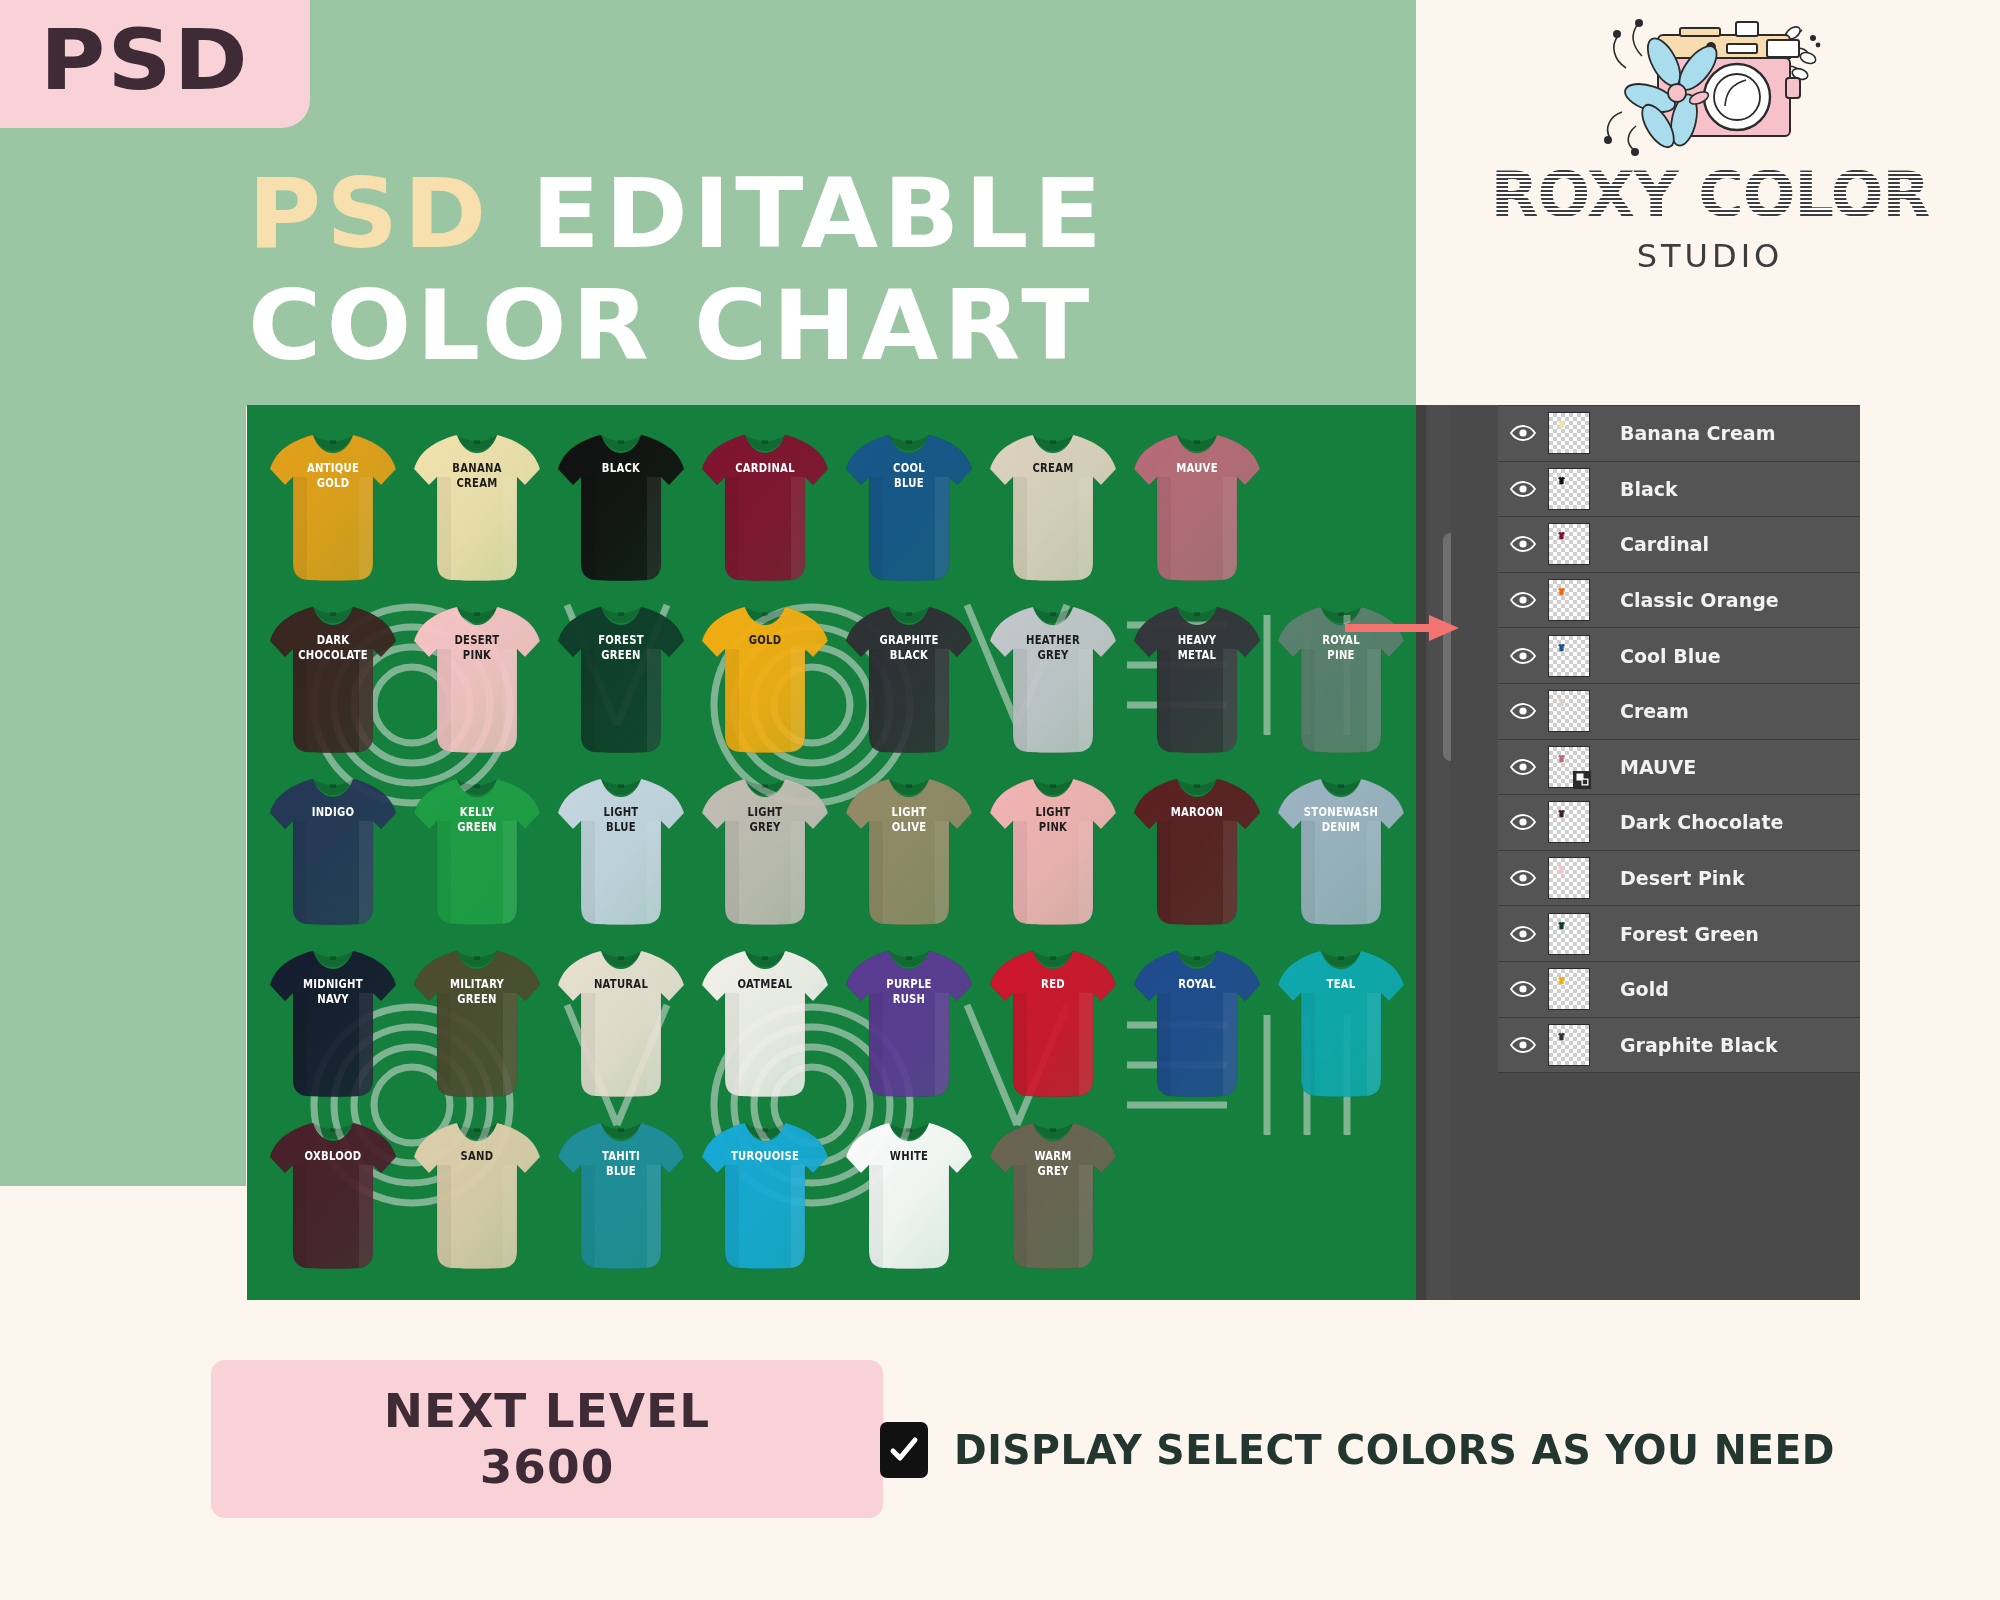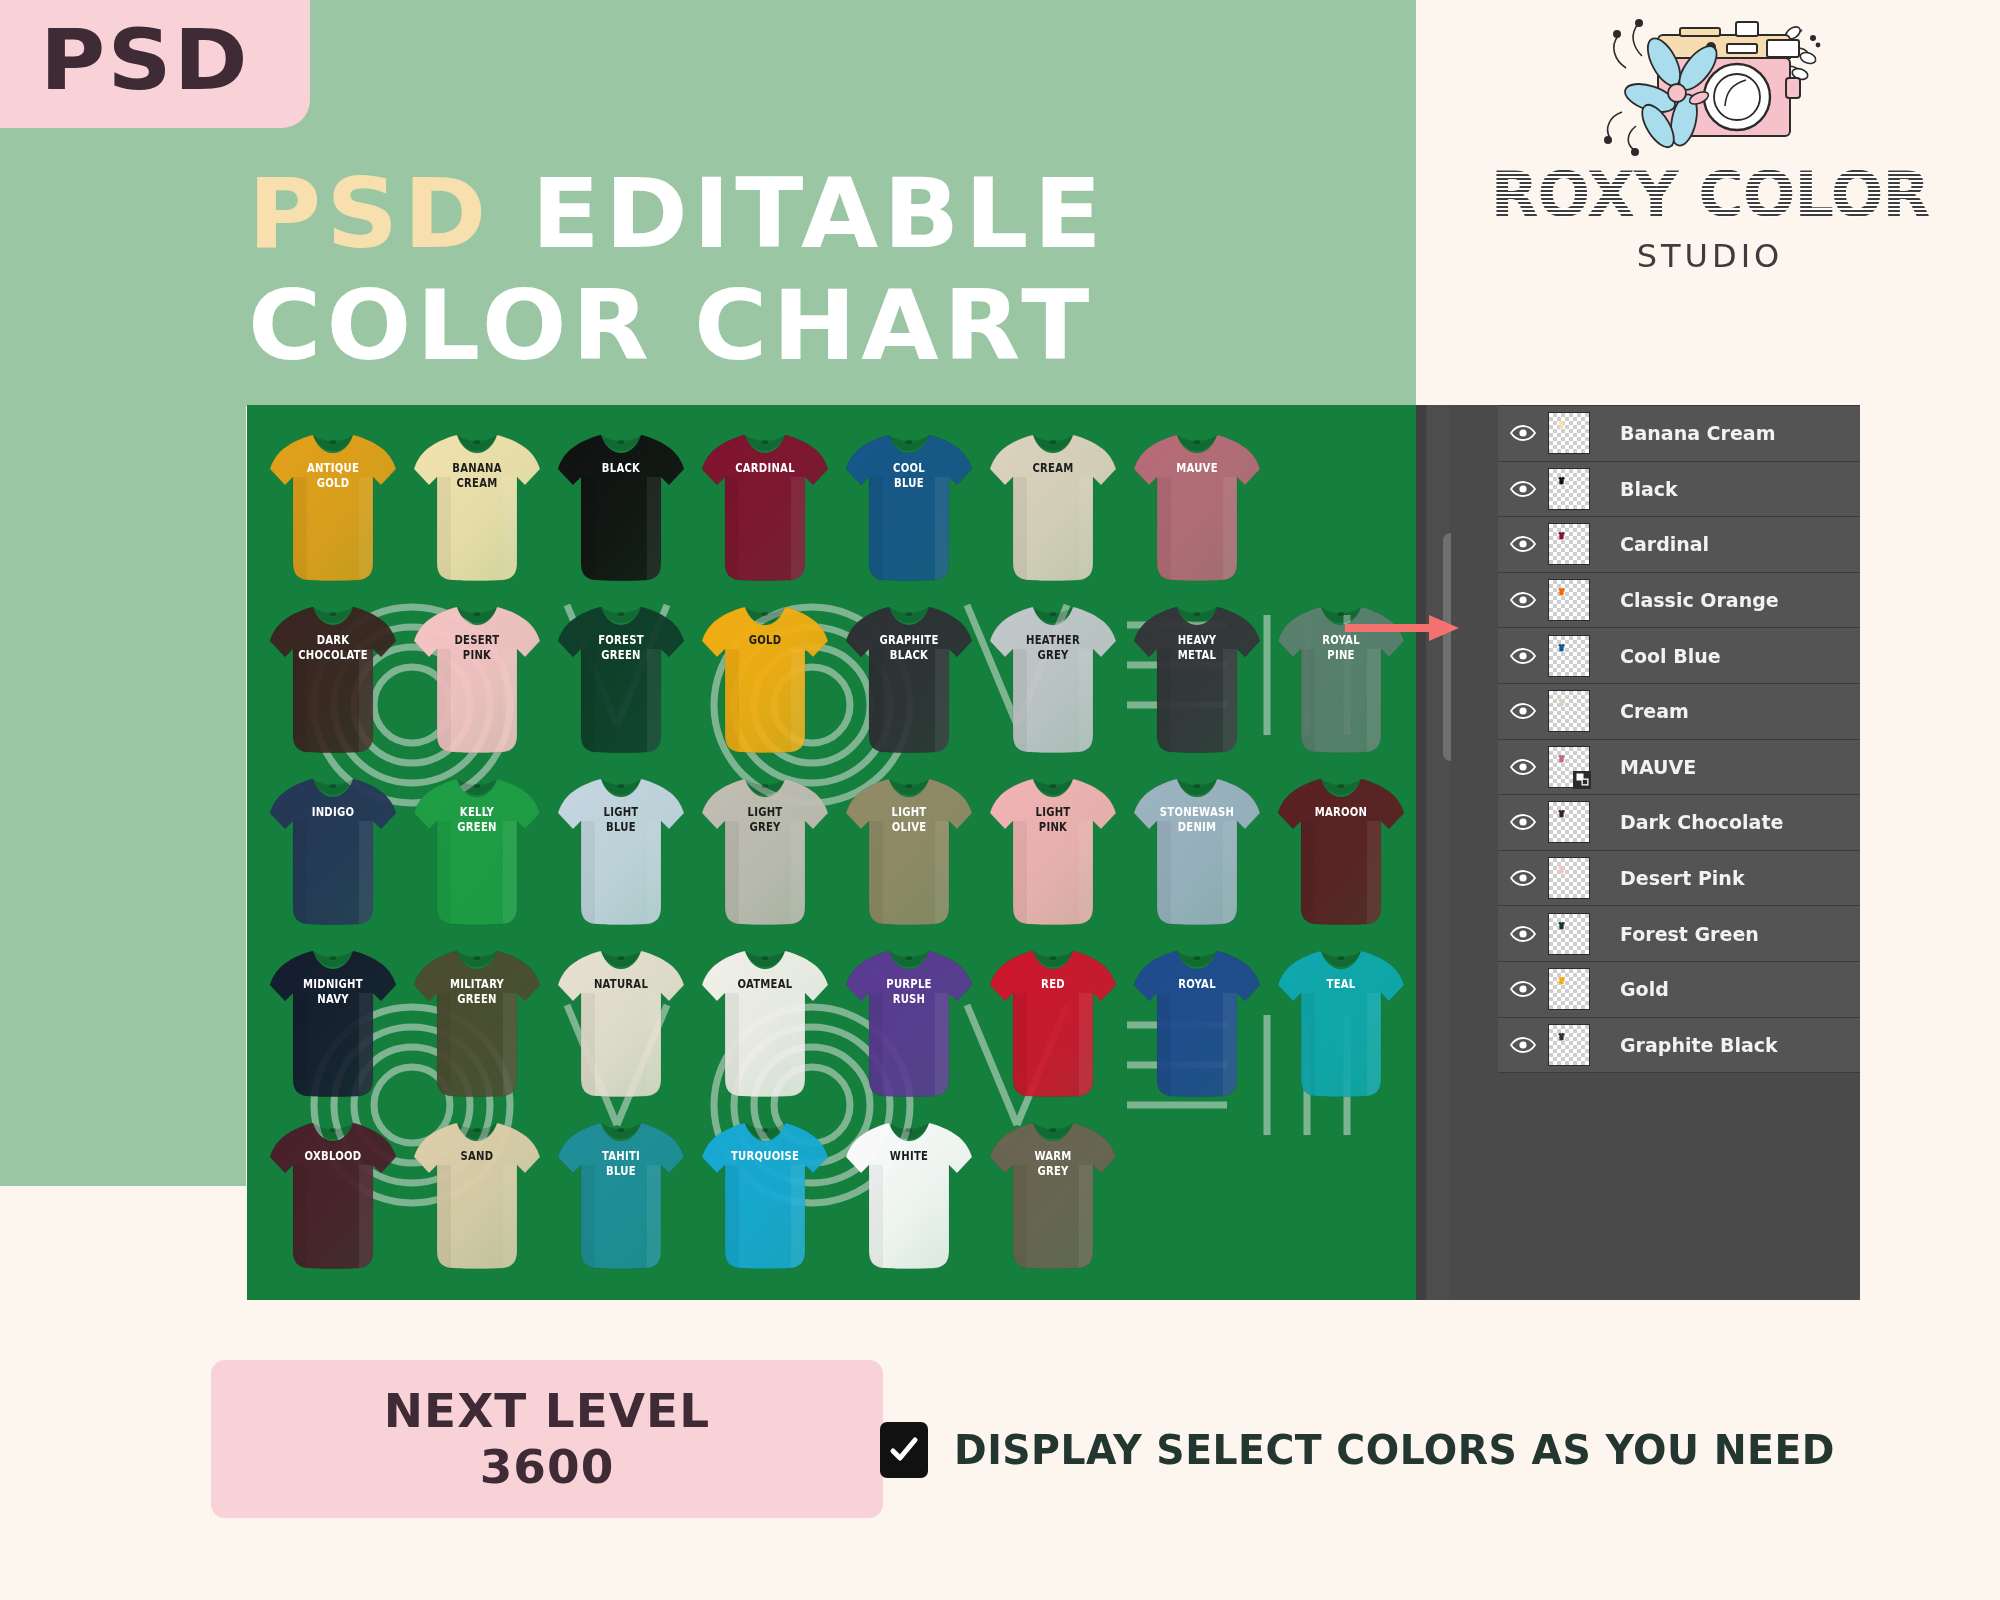--- a/index.html
+++ b/index.html
@@ -757,56 +757,56 @@
               <div class="shirt-label" style="color: rgb(28, 28, 28);">
                 <div>LIGHT</div>
                 <div>PINK</div>
               </div>
             </div>
           </div>
           <div class="shirt-cell">
             <div class="shirt">
               <svg viewBox="0 0 132 168" xmlns="http://www.w3.org/2000/svg">
                 <defs>
+                  <linearGradient id="g5c1f22" x1="0" y1="0" x2="1" y2="1">
+                    <stop offset="0%" stop-color="#5c1f22" stop-opacity="1"></stop>
+                    <stop offset="55%" stop-color="#5c1f22" stop-opacity="0.94"></stop>
+                    <stop offset="100%" stop-color="#5c1f22" stop-opacity="0.82"></stop>
+                  </linearGradient>
+                </defs>
+                <path d="M46 12 C40 13 26 18 16 26 C9 32 5 39 3 46 L18 62 L26 54 L26 140 C26 150 30 156 40 157 C52 158 80 158 92 157 C102 156 106 150 106 140 L106 54 L114 62 L129 46 C127 39 123 32 116 26 C106 18 92 13 86 12 C82 24 74 30 66 30 C58 30 50 24 46 12 Z" fill="url(#g5c1f22)" stroke="rgba(0,0,0,0.10)" stroke-width="0.8"></path>
+                <path d="M46 12 C50 22 57 28 66 28 C75 28 82 22 86 12 C80 16 73 18 66 18 C59 18 52 16 46 12 Z" fill="rgba(0,0,0,0.17)"></path>
+                <rect x="63" y="17" width="6" height="4" rx="1" fill="rgba(0,0,0,0.22)"></rect>
+                <path d="M26 54 L26 140 C26 150 30 156 40 157 L40 54 Z" fill="rgba(0,0,0,0.05)"></path>
+                <path d="M106 54 L106 140 C106 150 102 156 92 157 L92 54 Z" fill="rgba(255,255,255,0.07)"></path>
+              </svg>
+              <div class="shirt-label" style="color: rgb(255, 255, 255);">
+                <div>MAROON</div>
+              </div>
+            </div>
+          </div>
+          <div class="shirt-cell">
+            <div class="shirt">
+              <svg viewBox="0 0 132 168" xmlns="http://www.w3.org/2000/svg">
+                <defs>
                   <linearGradient id="g9db3c2" x1="0" y1="0" x2="1" y2="1">
                     <stop offset="0%" stop-color="#9db3c2" stop-opacity="1"></stop>
                     <stop offset="55%" stop-color="#9db3c2" stop-opacity="0.94"></stop>
                     <stop offset="100%" stop-color="#9db3c2" stop-opacity="0.82"></stop>
                   </linearGradient>
                 </defs>
                 <path d="M46 12 C40 13 26 18 16 26 C9 32 5 39 3 46 L18 62 L26 54 L26 140 C26 150 30 156 40 157 C52 158 80 158 92 157 C102 156 106 150 106 140 L106 54 L114 62 L129 46 C127 39 123 32 116 26 C106 18 92 13 86 12 C82 24 74 30 66 30 C58 30 50 24 46 12 Z" fill="url(#g9db3c2)" stroke="rgba(0,0,0,0.10)" stroke-width="0.8"></path>
                 <path d="M46 12 C50 22 57 28 66 28 C75 28 82 22 86 12 C80 16 73 18 66 18 C59 18 52 16 46 12 Z" fill="rgba(0,0,0,0.17)"></path>
                 <rect x="63" y="17" width="6" height="4" rx="1" fill="rgba(0,0,0,0.22)"></rect>
                 <path d="M26 54 L26 140 C26 150 30 156 40 157 L40 54 Z" fill="rgba(0,0,0,0.05)"></path>
                 <path d="M106 54 L106 140 C106 150 102 156 92 157 L92 54 Z" fill="rgba(255,255,255,0.07)"></path>
               </svg>
               <div class="shirt-label" style="color: rgb(255, 255, 255);">
                 <div>STONEWASH</div>
                 <div>DENIM</div>
-              </div>
-            </div>
-          </div>
-          <div class="shirt-cell">
-            <div class="shirt">
-              <svg viewBox="0 0 132 168" xmlns="http://www.w3.org/2000/svg">
-                <defs>
-                  <linearGradient id="g5c1f22" x1="0" y1="0" x2="1" y2="1">
-                    <stop offset="0%" stop-color="#5c1f22" stop-opacity="1"></stop>
-                    <stop offset="55%" stop-color="#5c1f22" stop-opacity="0.94"></stop>
-                    <stop offset="100%" stop-color="#5c1f22" stop-opacity="0.82"></stop>
-                  </linearGradient>
-                </defs>
-                <path d="M46 12 C40 13 26 18 16 26 C9 32 5 39 3 46 L18 62 L26 54 L26 140 C26 150 30 156 40 157 C52 158 80 158 92 157 C102 156 106 150 106 140 L106 54 L114 62 L129 46 C127 39 123 32 116 26 C106 18 92 13 86 12 C82 24 74 30 66 30 C58 30 50 24 46 12 Z" fill="url(#g5c1f22)" stroke="rgba(0,0,0,0.10)" stroke-width="0.8"></path>
-                <path d="M46 12 C50 22 57 28 66 28 C75 28 82 22 86 12 C80 16 73 18 66 18 C59 18 52 16 46 12 Z" fill="rgba(0,0,0,0.17)"></path>
-                <rect x="63" y="17" width="6" height="4" rx="1" fill="rgba(0,0,0,0.22)"></rect>
-                <path d="M26 54 L26 140 C26 150 30 156 40 157 L40 54 Z" fill="rgba(0,0,0,0.05)"></path>
-                <path d="M106 54 L106 140 C106 150 102 156 92 157 L92 54 Z" fill="rgba(255,255,255,0.07)"></path>
-              </svg>
-              <div class="shirt-label" style="color: rgb(255, 255, 255);">
-                <div>MAROON</div>
               </div>
             </div>
           </div>
         </div>
         <div class="shirt-row">
           <div class="shirt-cell">
             <div class="shirt">
               <svg viewBox="0 0 132 168" xmlns="http://www.w3.org/2000/svg">
                 <defs>
                   <linearGradient id="g151c2e" x1="0" y1="0" x2="1" y2="1">

